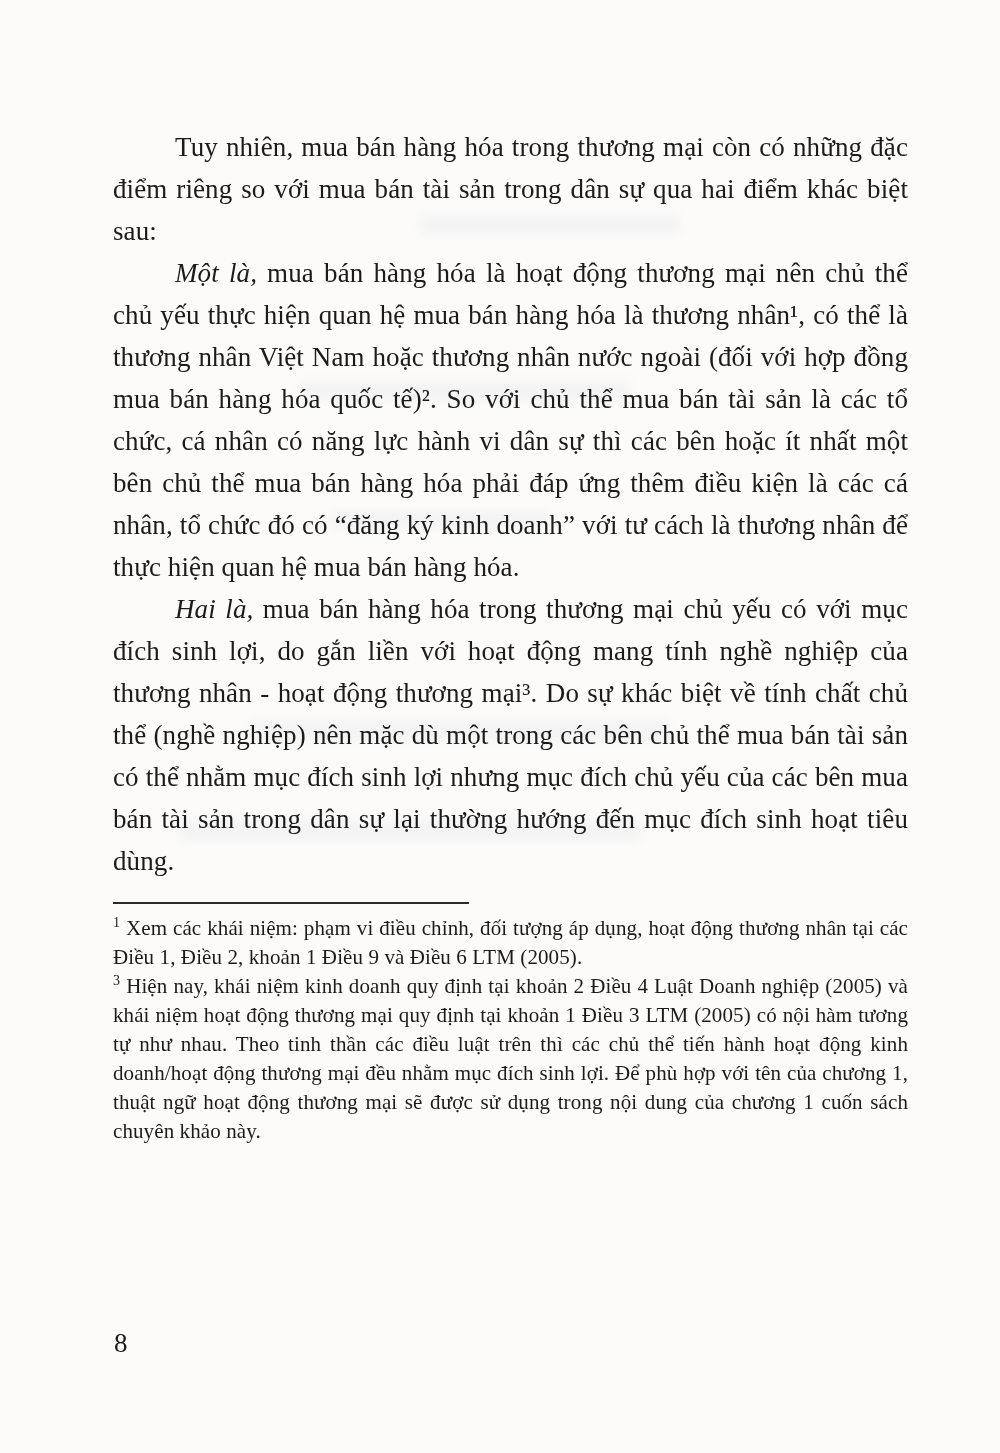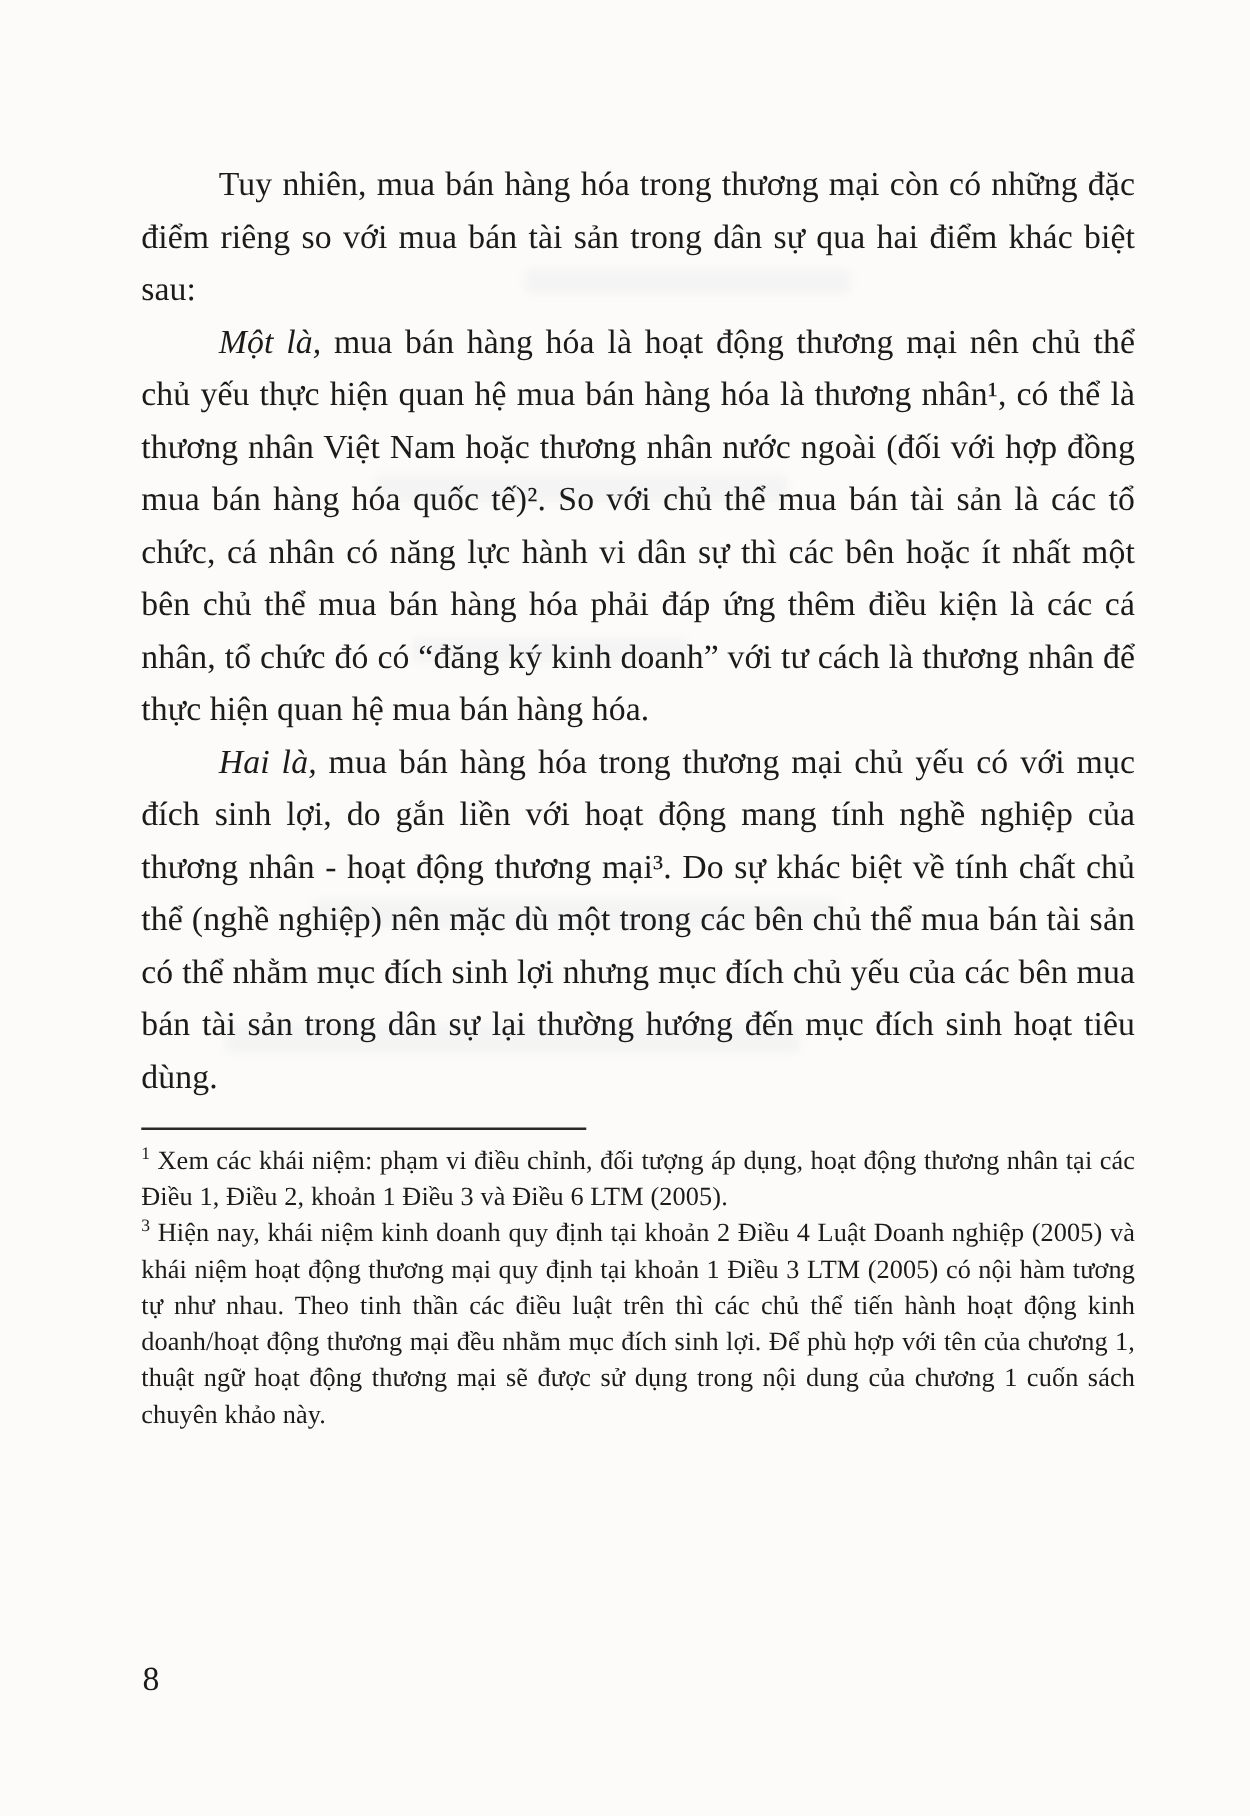--- a/index.html
+++ b/index.html
@@ -83,21 +83,21 @@
 
     <main class="body-text">
       <p><span>Tuy nhiên, mua bán hàng hóa trong thương mại còn có những đặc điểm riêng so với mua bán tài sản trong dân sự qua hai điểm khác biệt sau:</span></p>
       <p><em class="lead">Một là,</em><span> mua bán hàng hóa là hoạt động thương mại nên chủ thể chủ yếu thực hiện quan hệ mua bán hàng hóa là thương nhân¹, có thể là thương nhân Việt Nam hoặc thương nhân nước ngoài (đối với hợp đồng mua bán hàng hóa quốc tế)². So với chủ thể mua bán tài sản là các tổ chức, cá nhân có năng lực hành vi dân sự thì các bên hoặc ít nhất một bên chủ thể mua bán hàng hóa phải đáp ứng thêm điều kiện là các cá nhân, tổ chức đó có “đăng ký kinh doanh” với tư cách là thương nhân để thực hiện quan hệ mua bán hàng hóa.</span></p>
       <p><em class="lead">Hai là,</em><span> mua bán hàng hóa trong thương mại chủ yếu có với mục đích sinh lợi, do gắn liền với hoạt động mang tính nghề nghiệp của thương nhân - hoạt động thương mại³. Do sự khác biệt về tính chất chủ thể (nghề nghiệp) nên mặc dù một trong các bên chủ thể mua bán tài sản có thể nhằm mục đích sinh lợi nhưng mục đích chủ yếu của các bên mua bán tài sản trong dân sự lại thường hướng đến mục đích sinh hoạt tiêu dùng.</span></p>
     </main>
 
     <hr class="footnote-rule">
 
     <section class="footnotes">
-      <p><sup>1</sup> <span>Xem các khái niệm: phạm vi điều chỉnh, đối tượng áp dụng, hoạt động thương nhân tại các Điều 1, Điều 2, khoản 1 Điều 3 và Điều 6 LTM (2005).</span></p>
+      <p><sup>1</sup> <span>Xem các khái niệm: phạm vi điều chỉnh, đối tượng áp dụng, hoạt động thương nhân tại các Điều 1, Điều 2, khoản 1 Điều 9 và Điều 6 LTM (2005).</span></p>
       <p><sup>3</sup> <span>Hiện nay, khái niệm kinh doanh quy định tại khoản 2 Điều 4 Luật Doanh nghiệp (2005) và khái niệm hoạt động thương mại quy định tại khoản 1 Điều 3 LTM (2005) có nội hàm tương tự như nhau. Theo tinh thần các điều luật trên thì các chủ thể tiến hành hoạt động kinh doanh/hoạt động thương mại đều nhằm mục đích sinh lợi. Để phù hợp với tên của chương 1, thuật ngữ hoạt động thương mại sẽ được sử dụng trong nội dung của chương 1 cuốn sách chuyên khảo này.</span></p>
     </section>
 
   </div>
 
   <div class="page-number">8</div>
 
 </div>
 
 </body></html>

